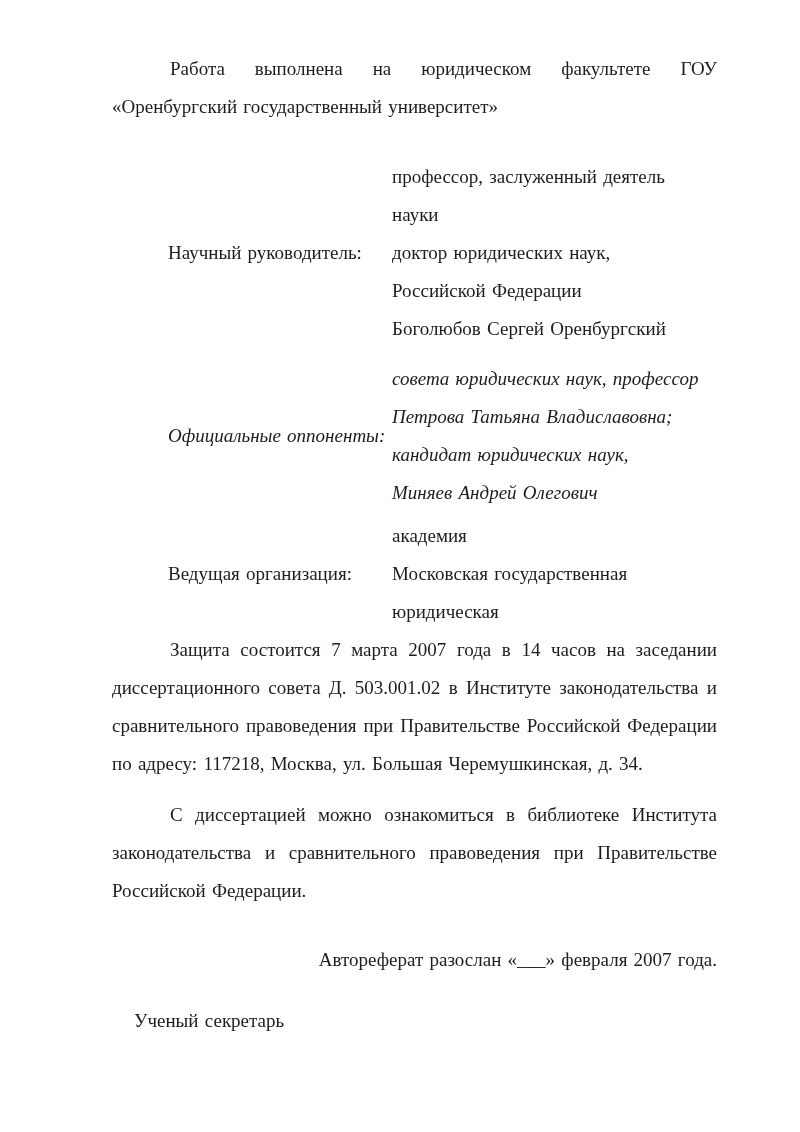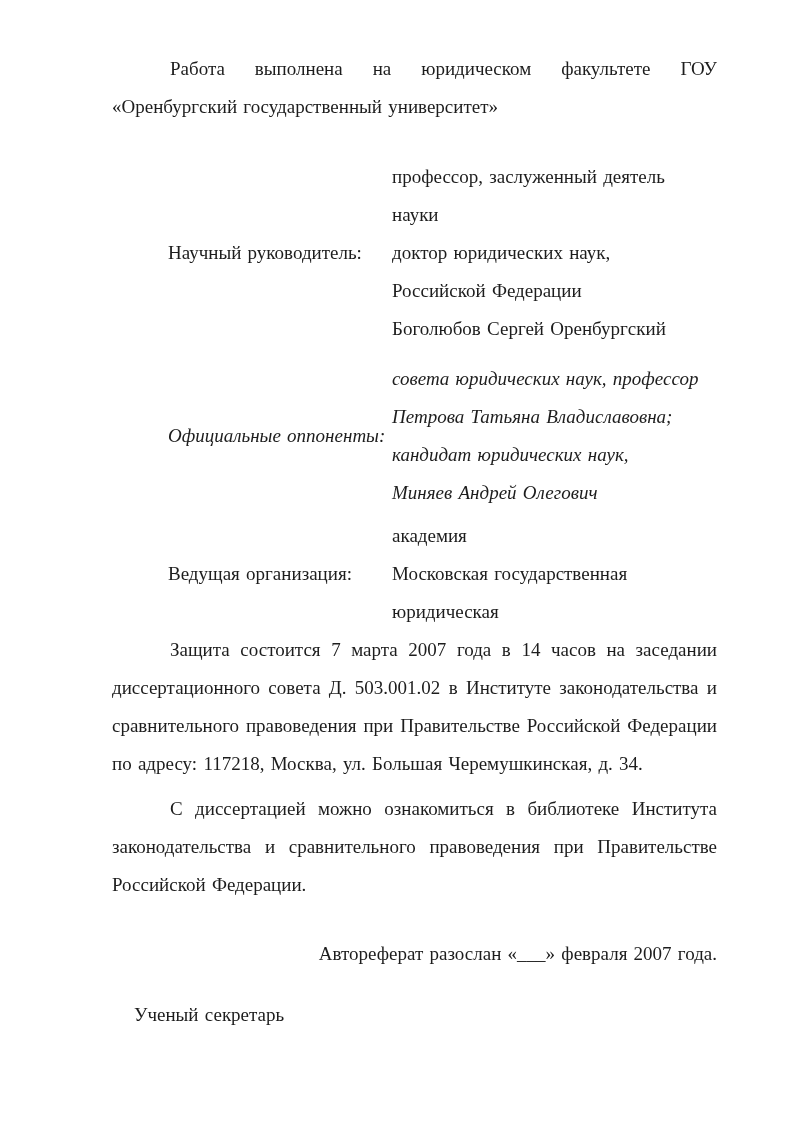--- a/index.html
+++ b/index.html
@@ -37,21 +37,21 @@
     width: 280px;
     flex: 0 0 280px;
     padding-left: 56px;
     white-space: nowrap;
   }
   .field-values { flex: 1 1 auto; }
   .field-supervisor { margin-bottom: 12px; }
   .field-opponents { margin-bottom: 5px; font-style: italic; }
   .field-organization { }
 
-  .defense { margin-bottom: 7px; }
+  .defense { margin-bottom: 13px; }
   .library { margin-bottom: 31px; }
   .mailed {
     margin: 0 0 24px 0;
     text-align: right;
     text-indent: 66px;
   }
 
   .signature {
     line-height: 36px;
   }

